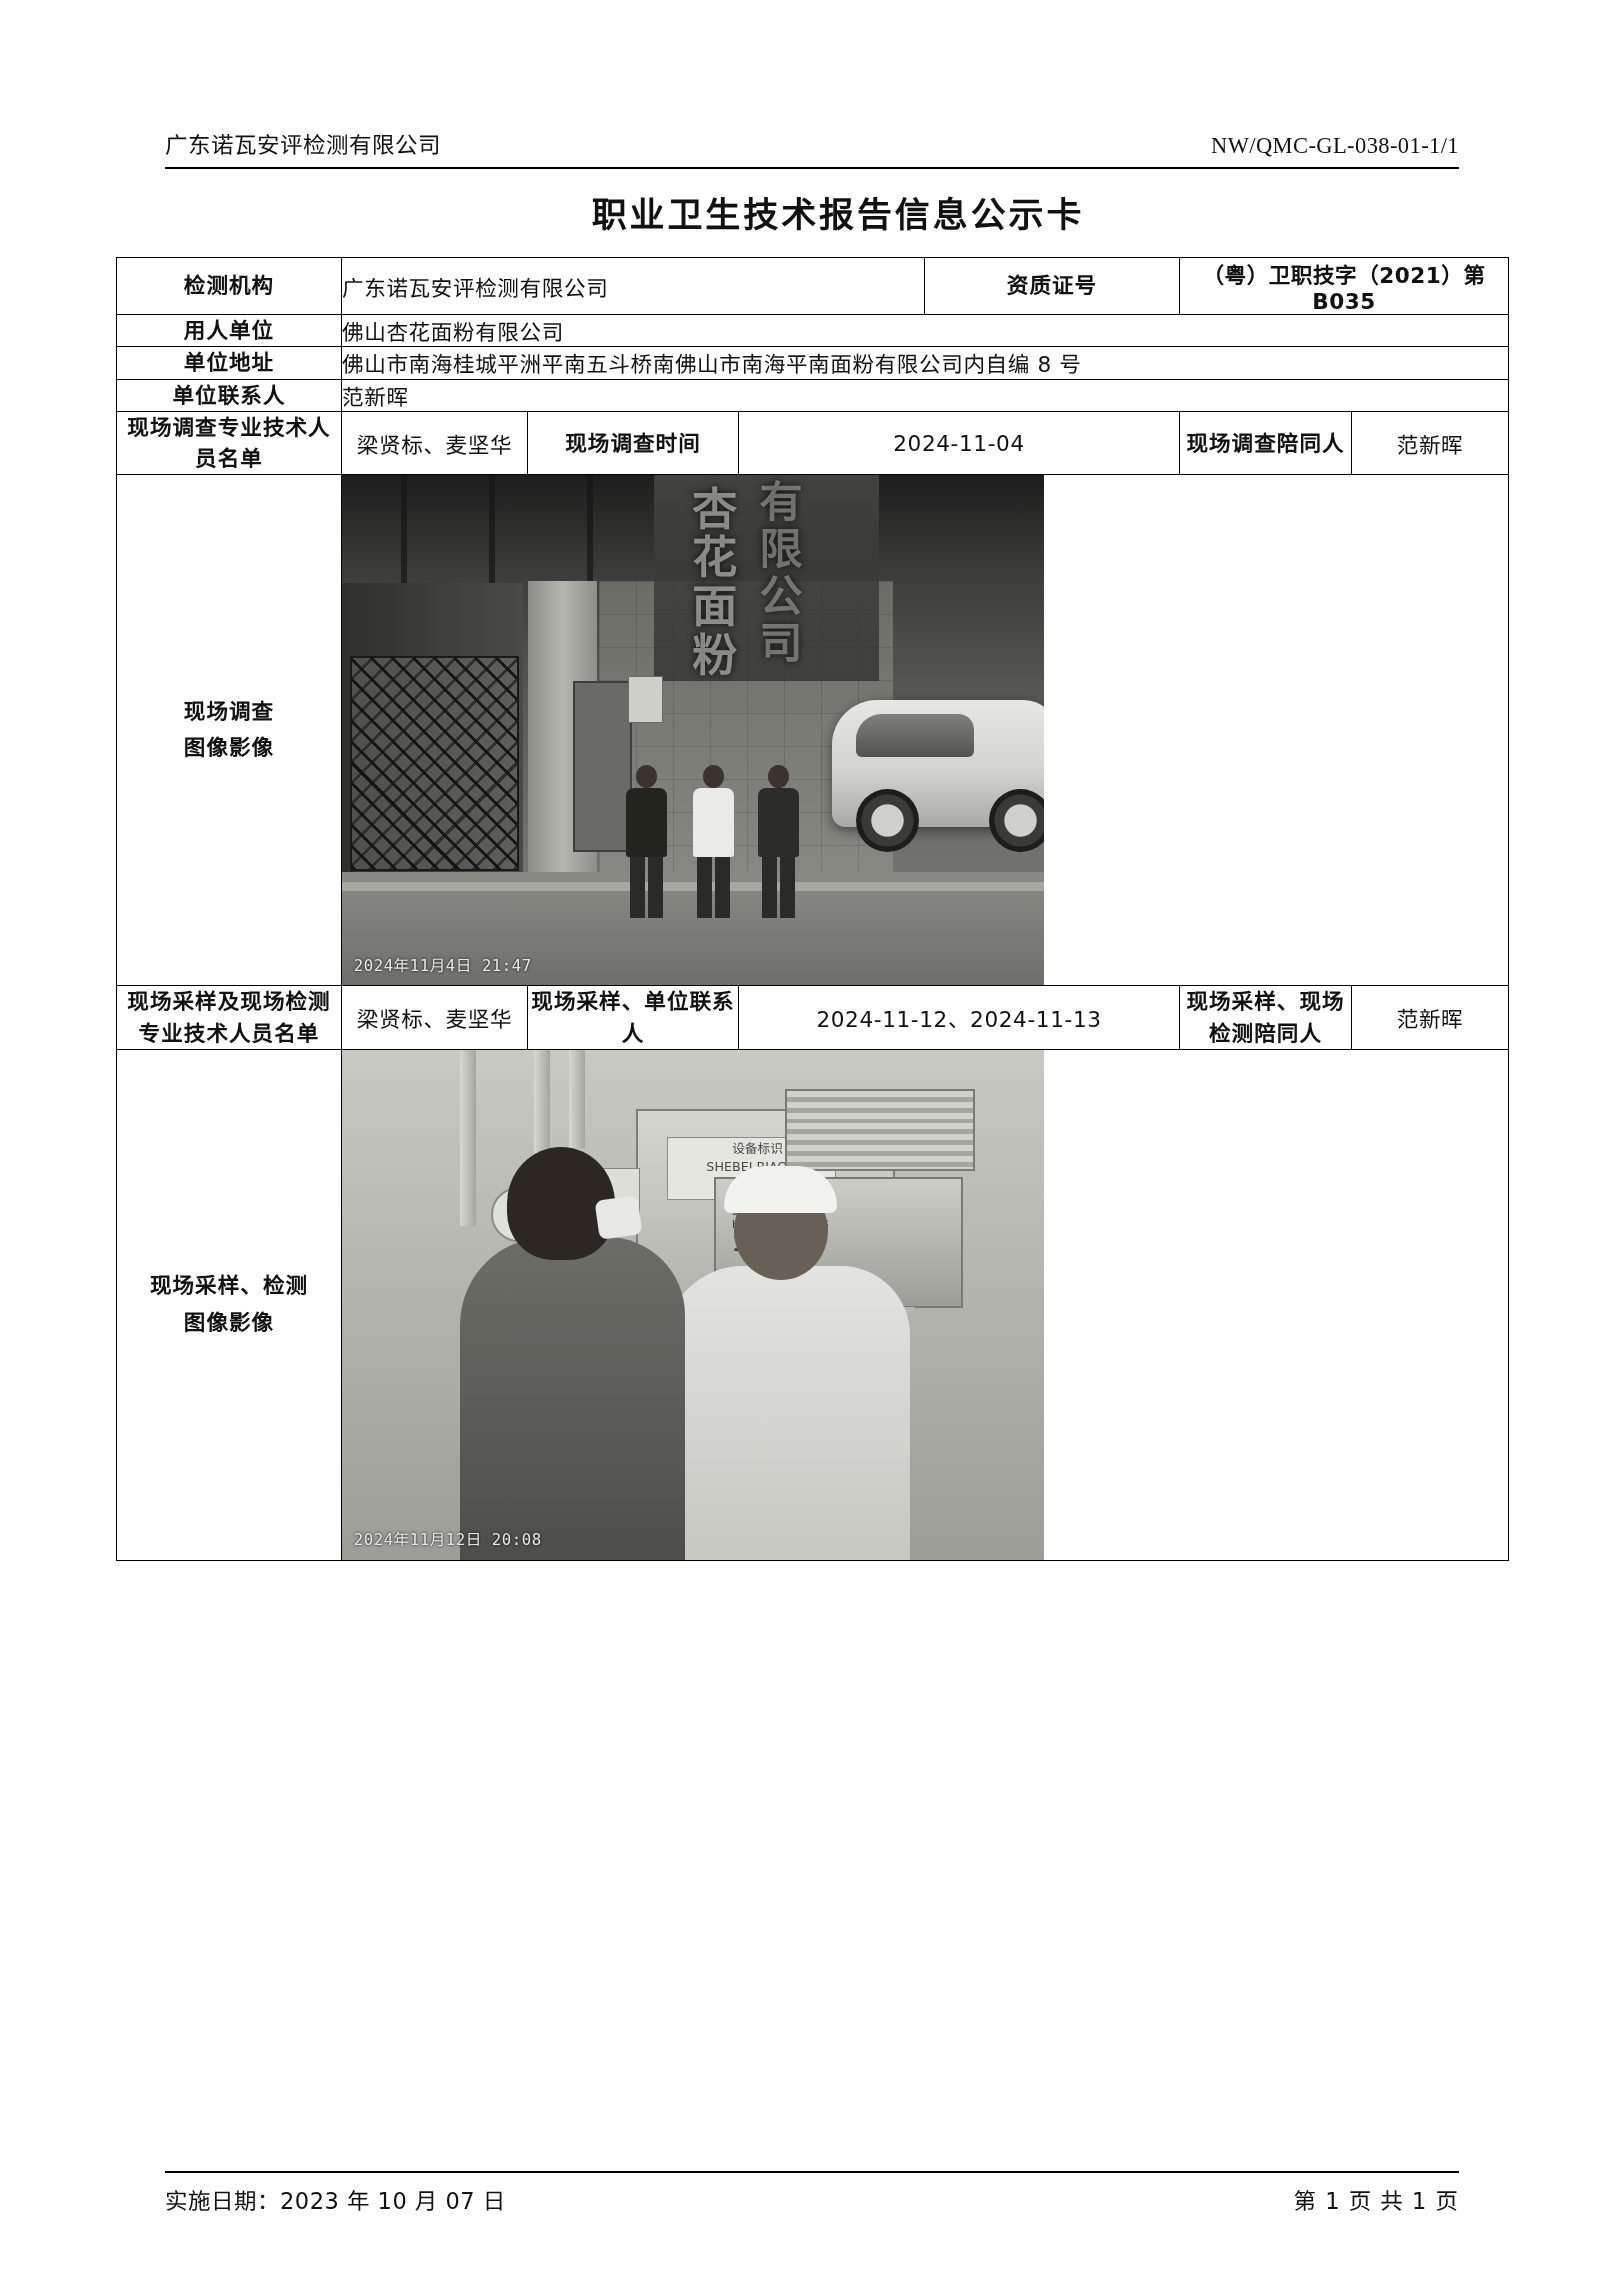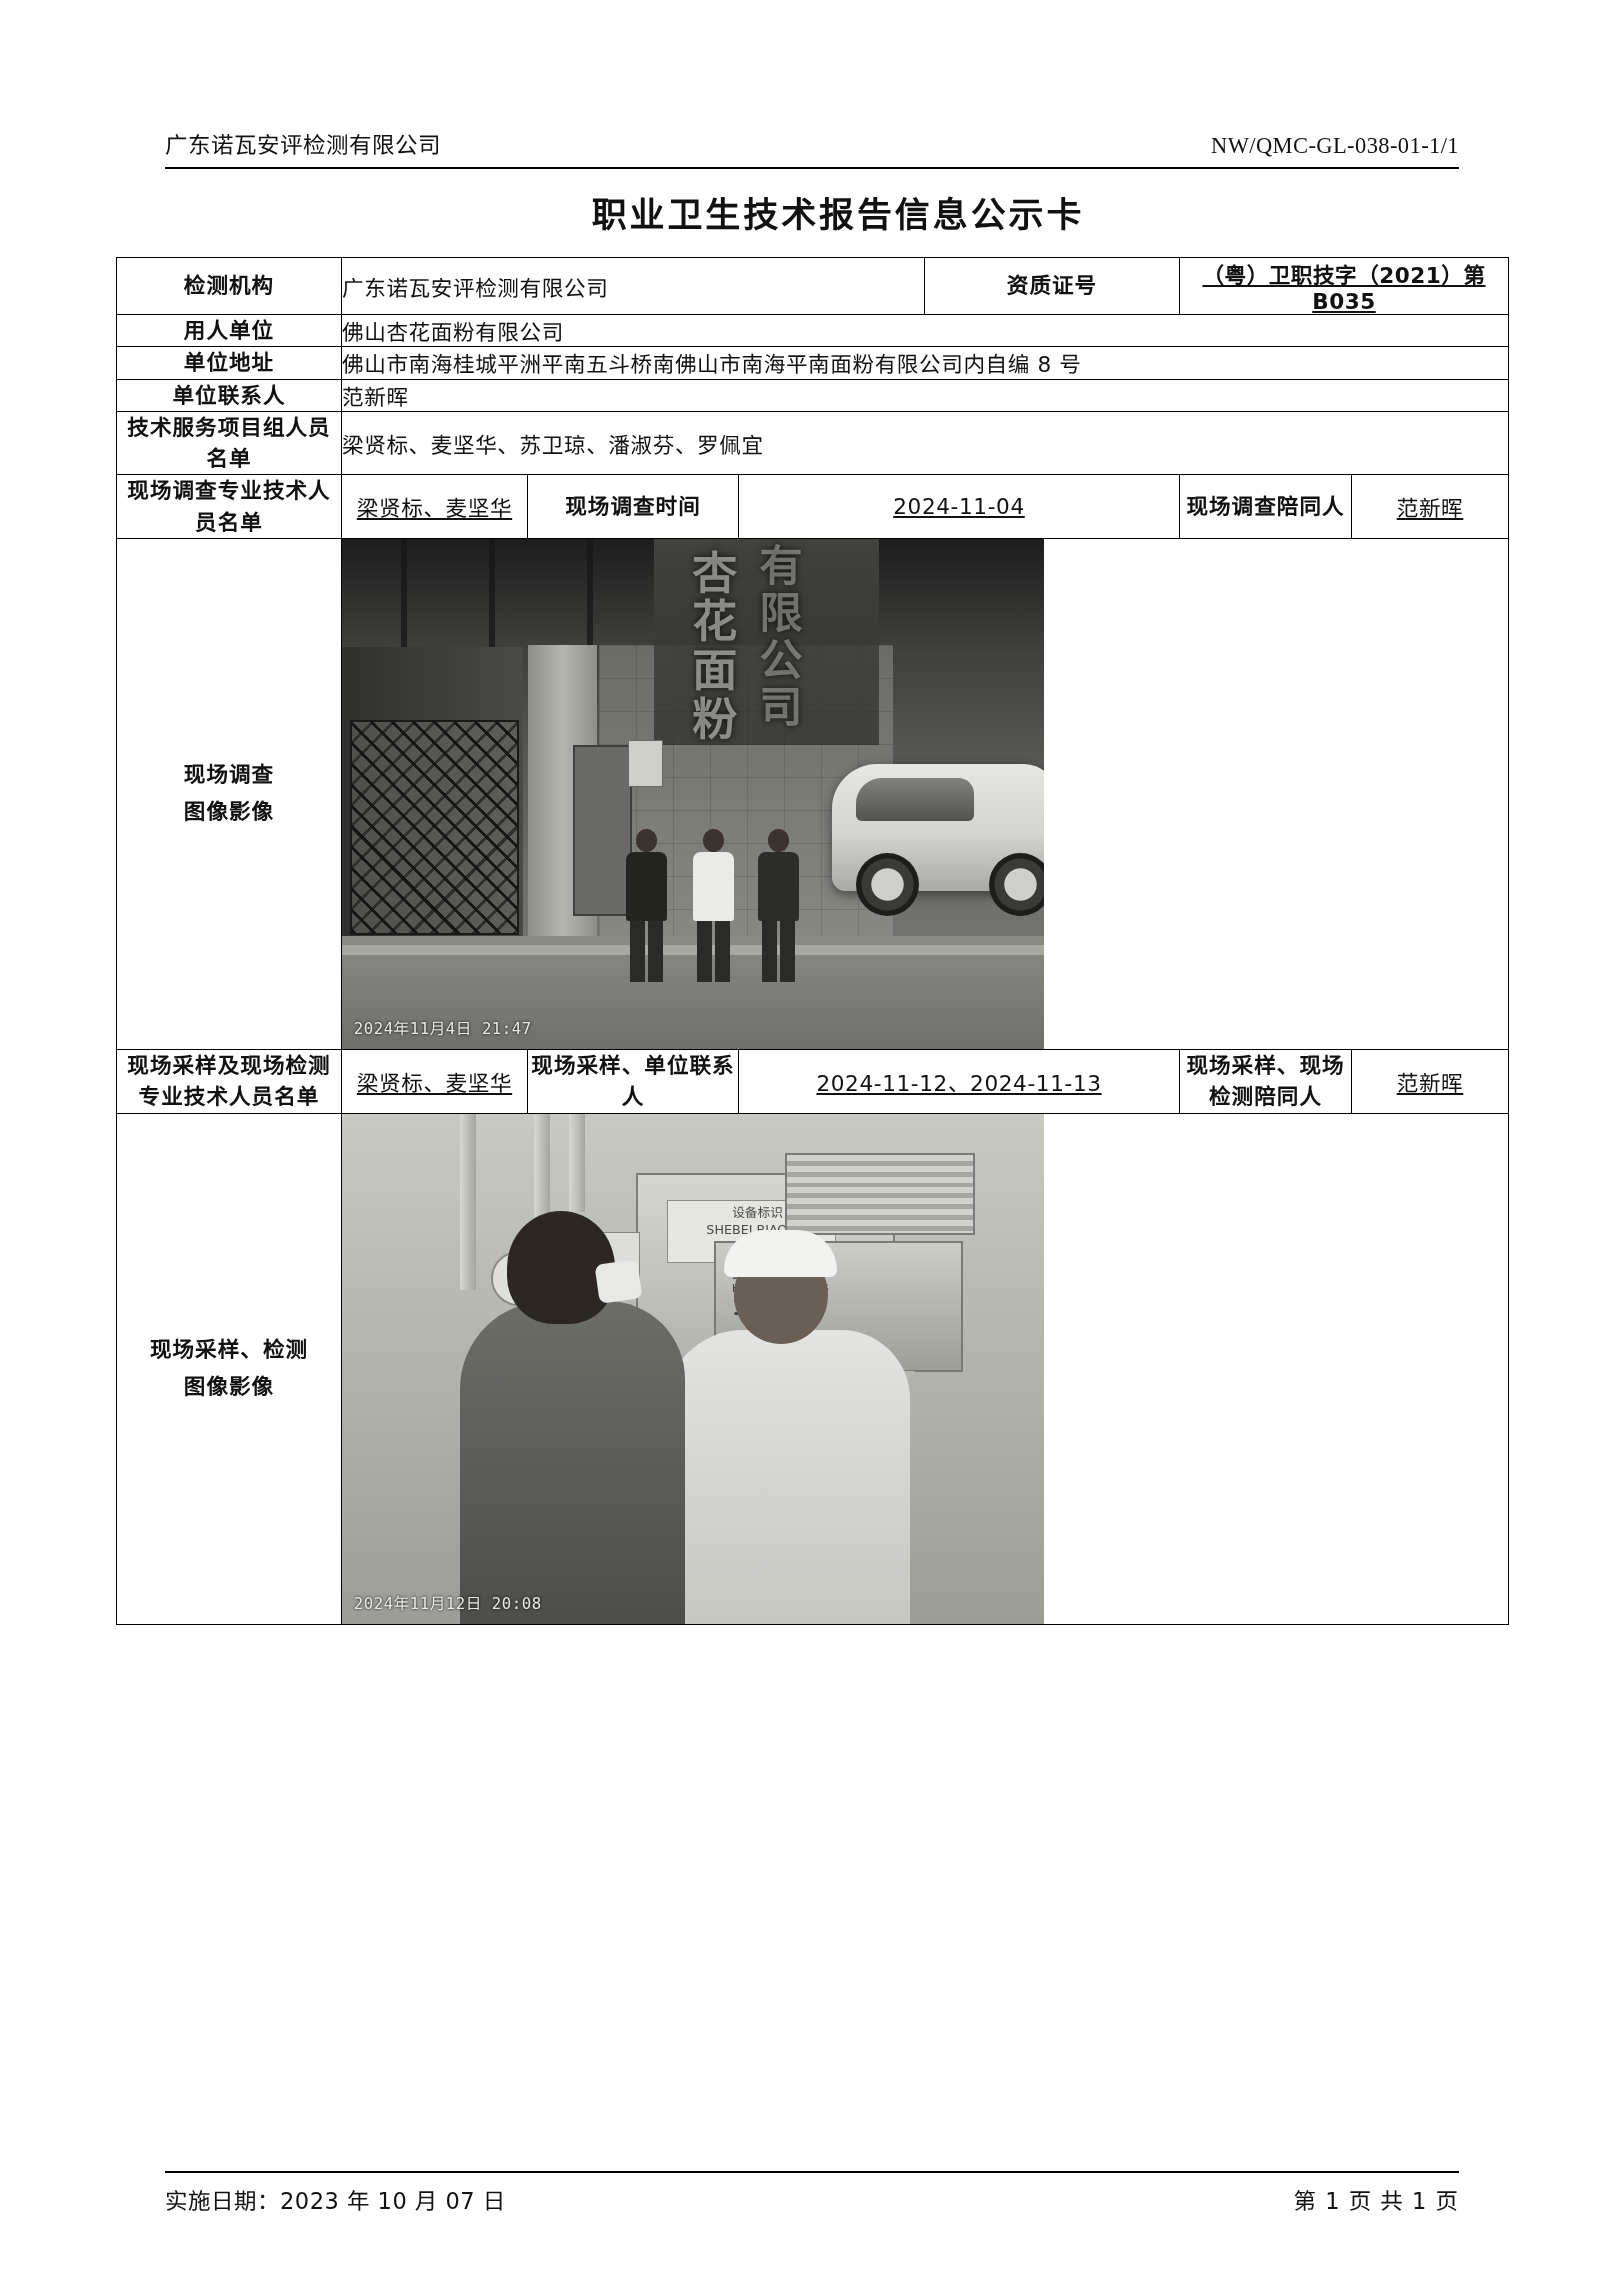--- a/index.html
+++ b/index.html
@@ -86,21 +86,20 @@
   }
   .val {
     text-align: left;
     padding: 12.7px 13.7px;
     letter-spacing: 0.6px;
   }
   .val-c {
     text-align: center;
     padding: 12.7px 7.8px;
     letter-spacing: 0.6px;
-    text-decoration: underline;
   }
   .bold-val {
     font-weight: bold;
     letter-spacing: 0.5px;
   }
 
   
   .photo-label {
     text-align: center;
     font-weight: bold;
@@ -382,24 +381,20 @@
         <td class="lbl">单位地址</td>
         <td class="val" colspan="6">佛山市南海桂城平洲平南五斗桥南佛山市南海平南面粉有限公司内自编 8 号</td>
       </tr>
 
       <tr>
         <td class="lbl">单位联系人</td>
         <td class="val" colspan="6">范新晖</td>
       </tr>
 
 
-      <tr>
-        <td class="lbl">技术服务项目组人员名单</td>
-        <td class="val" colspan="6">梁贤标、麦坚华、苏卫琼、潘淑芬、罗佩宜</td>
-      </tr>
 
       <tr>
         <td class="lbl">现场调查专业技术人员名单</td>
         <td class="val-c">梁贤标、麦坚华</td>
         <td class="lbl">现场调查时间</td>
         <td class="val-c" colspan="2">2024-11-04</td>
         <td class="lbl">现场调查陪同人</td>
         <td class="val-c">范新晖</td>
       </tr>
 

